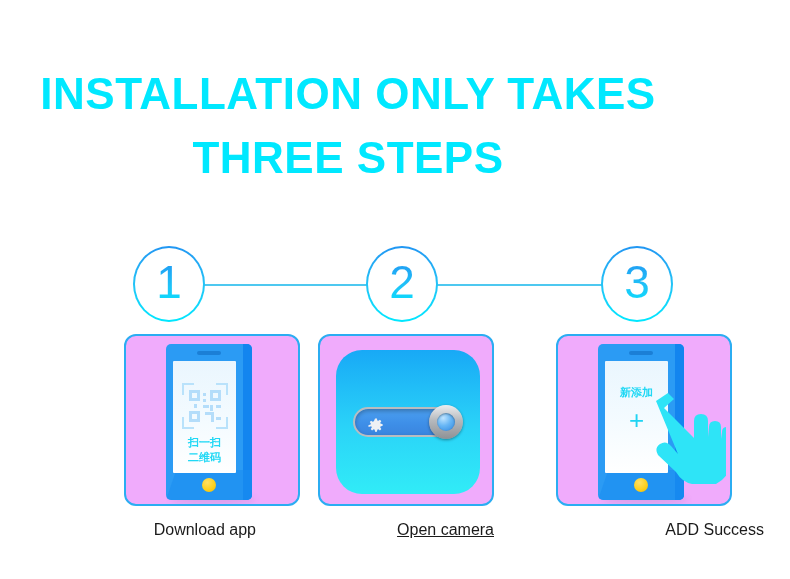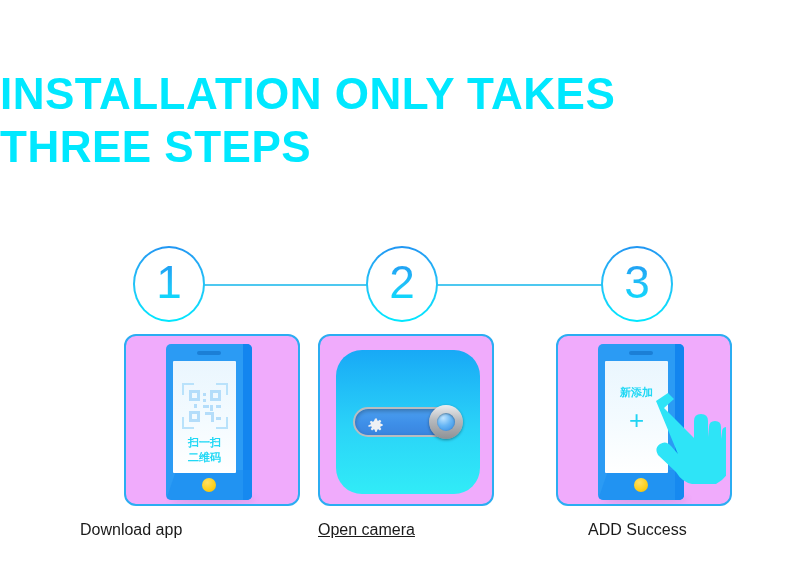--- a/index.html
+++ b/index.html
@@ -15,33 +15,33 @@
     font-family: "Liberation Sans", sans-serif;
     background: #ffffff;
   }
 
   
   .title-block {
     position: absolute;
     top: 72px;
     left: 0;
     width: 696px;
-    text-align: left;
+    text-align: center;
     line-height: 1.0;
   }
   .title-line {
     color: #00e8ff;
     font-family: "Liberation Sans", sans-serif;
     font-weight: bold;
     font-size: 44px;
     letter-spacing: 0.5px;
     display: block;
     white-space: nowrap;
   }
-  .title-line.l2 { margin-top: 9px; }
+  .title-line.l2 { margin-top: 20px; }
 
   
   .stepper {
     position: absolute;
     top: 246px;
     left: 0;
     width: 790px;
     height: 76px;
   }
   .step-line {
@@ -305,21 +305,21 @@
     border-radius: 50%;
     background: radial-gradient(circle at 35% 28%, #bfe4ff 0%, #67b6f5 45%, #2f86e0 100%);
     box-shadow: inset 0 1px 2px rgba(0,0,0,.35);
   }
 
   
   .caption {
     position: absolute;
     top: 521px;
     width: 176px;
-    text-align: left;
+    text-align: right;
     color: #1a1a1a;
     font-size: 16px;
     font-family: "Liberation Sans", sans-serif;
   }
   .caption.c1 { left: 80px; }
   .caption.c2 { left: 318px; text-decoration: underline; }
   .caption.c3 { left: 588px; }
 </style>
 </head>
 <body>

